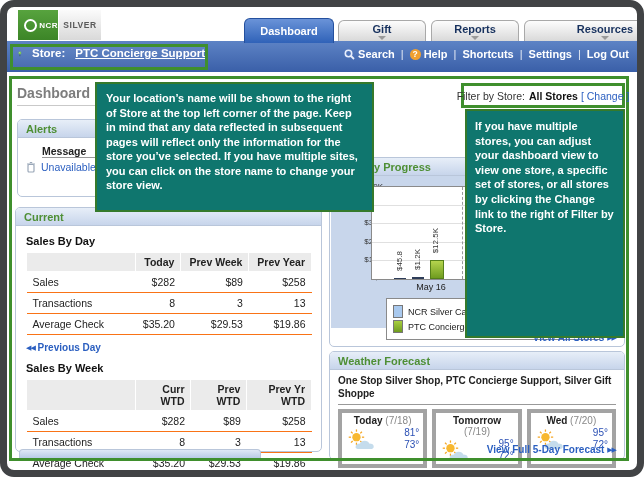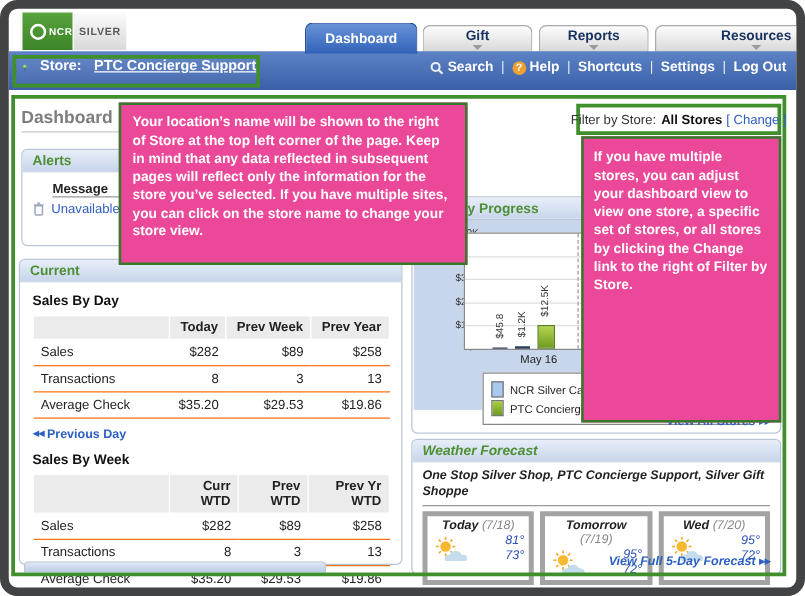--- a/index.html
+++ b/index.html
@@ -70,32 +70,32 @@
   .dashline{position:absolute;top:0;bottom:0;width:0;border-left:1px dashed #9a9a9a;}
   .bar{position:absolute;bottom:0;}
   .barlabel{position:absolute;writing-mode:vertical-rl;transform:rotate(180deg);font-size:8px;color:#333;white-space:nowrap;}
   .xlabel{position:absolute;left:40px;top:106px;width:120px;text-align:center;font-size:9px;color:#222;}
   .legend{position:absolute;left:55px;top:122px;width:200px;background:#fff;border:1px solid #8a8a8a;padding:4px 6px;font-size:9px;color:#222;}
   .legend .li{display:flex;align-items:center;gap:5px;margin:2px 0;}
   .legend .sw{width:8px;height:11px;border:1px solid #777;}
   .viewall{position:absolute;right:8px;bottom:3px;font-size:10px;font-weight:bold;color:#2b5fc0;}
 
   
-  .weather{left:322px;top:344px;width:296px;height:109px;font-style:italic;}
+  .weather{left:322px;top:344px;width:296px;height:109px;}
   .wstores{margin:5px 8px 4px 8px;font-size:10px;font-weight:bold;color:#222;border-bottom:1px solid #999;padding-bottom:4px;line-height:1.25;}
   .wcards{display:flex;gap:5px;margin:4px 8px 0 8px;}
   .wcard{flex:1;border:4px solid #a3a3a3;padding:2px 4px;font-size:10px;}
   .wcard .wname{text-align:center;color:#222;font-weight:bold;}
   .wcard .wname .wdate{color:#888;font-weight:normal;}
   .wtemps{display:flex;align-items:center;justify-content:space-between;margin-top:1px;}
   .wtemps .t{color:#2b50b4;text-align:right;font-size:10px;line-height:12px;}
   .wlink{position:absolute;right:8px;bottom:4px;font-size:10px;font-weight:bold;color:#2b5fc0;}
 
   
-  .callout{background:#ec4899;border:2px solid #357a2b;color:#fff;font-weight:600;z-index:7;box-sizing:border-box;}
+  .callout{background:#0f766e;border:2px solid #357a2b;color:#fff;font-weight:600;z-index:7;box-sizing:border-box;}
   .co1{left:88px;top:75px;width:279px;height:130px;padding:7px 9px;font-size:11px;line-height:14.5px;}
   .co2{left:458px;top:102px;width:160px;height:229px;padding:8px 8px;font-size:11px;line-height:14.6px;}
   .co2 .noteT{text-decoration:underline;}
 </style>
 </head>
 <body>
 
 <div id="stage">
   <div class="frame">
 

